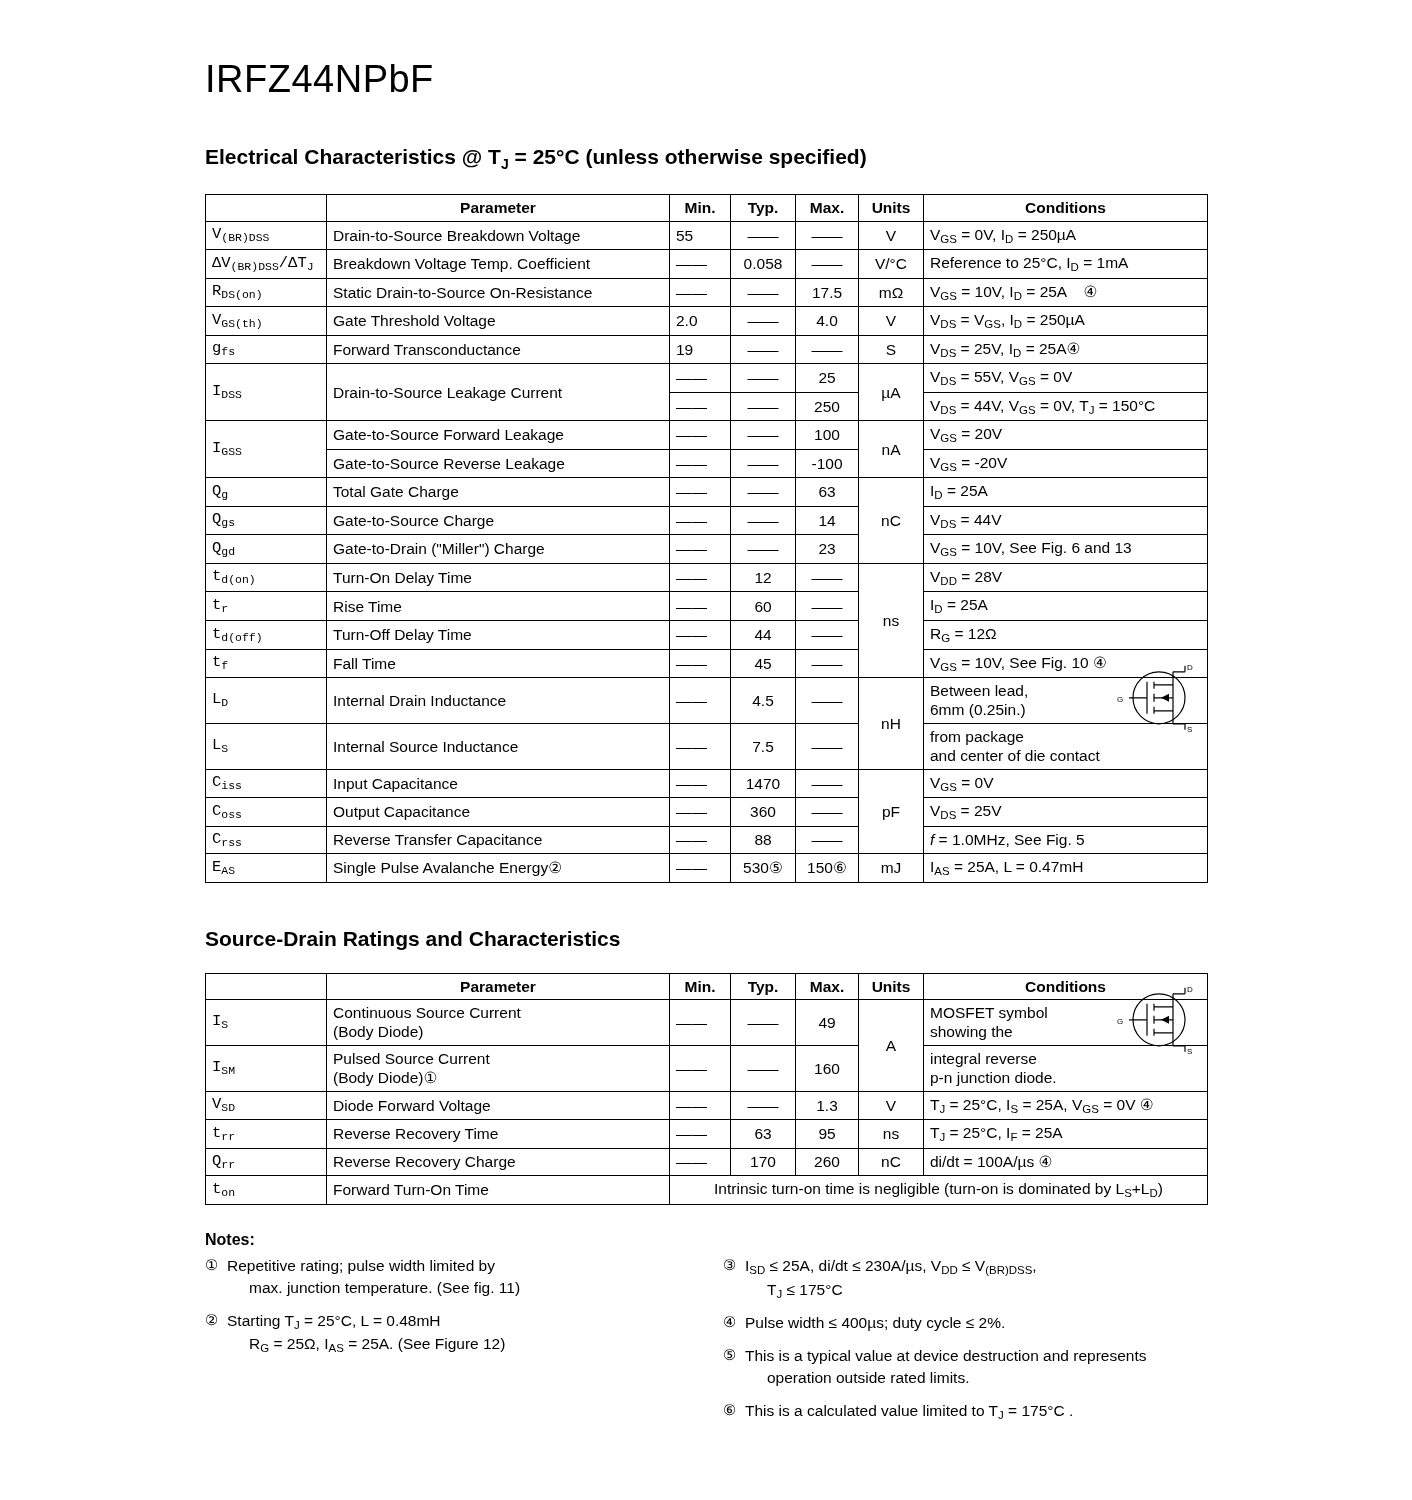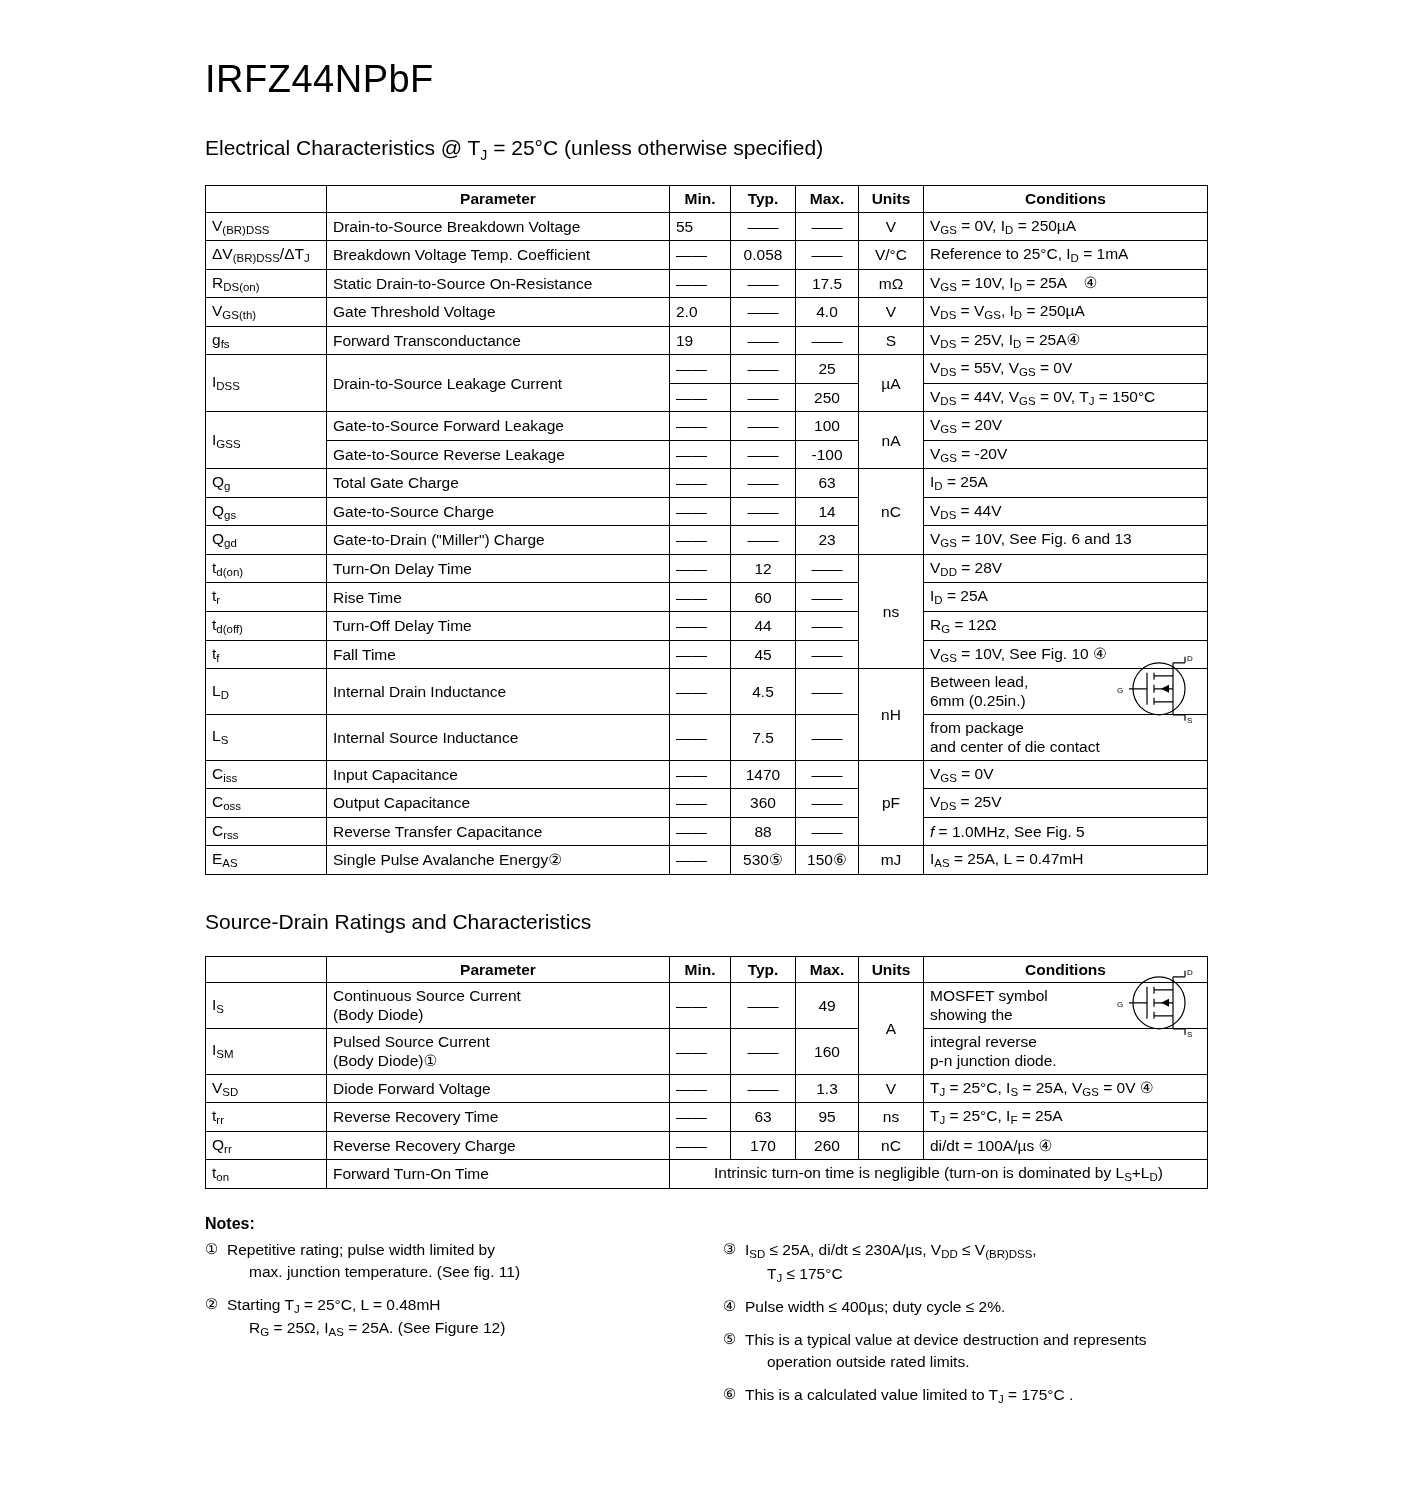--- a/index.html
+++ b/index.html
@@ -17,41 +17,41 @@
     padding:40px 0 12px 0;
   }
   .title{
     font-size:38px;
     font-weight:400;
     letter-spacing:0.5px;
     margin:18px 0 0 205px;
   }
   .sec-head{
     font-size:21px;
-    font-weight:normal;
-    margin:35px 0 8px 205px;
+    font-weight:bold;
+    margin:44px 0 8px 205px;
   }
   .sec-head .sub{font-size:14px;vertical-align:sub;}
   table.ec{
     border-collapse:collapse;
     margin-left:205px;
     width:1003px;
     font-size:15.5px;
     table-layout:fixed;
     margin-top:22px;
   }
   table.ec td, table.ec th{
     border:1px solid #000;
     padding:3px 6px;
     vertical-align:middle;
     font-weight:normal;
     line-height:1.25;
   }
   table.ec th{font-weight:bold;text-align:center;}
-  .c-sym{width:108px;}
+  .c-sym{width:108px;font-family:Liberation Mono, monospace;}
   .c-par{width:330px;}
   .c-min{width:48px;text-align:left;}
   .c-typ{width:52px;text-align:center;}
   .c-max{width:50px;text-align:center;}
   .c-uni{width:52px;text-align:center;}
   .c-con{width:auto;}
   sub{font-size:0.74em;vertical-align:-0.28em;}
   .cond-cell{position:relative;}
   .mosfet{
     position:absolute;right:6px;top:50%;transform:translateY(-50%);

